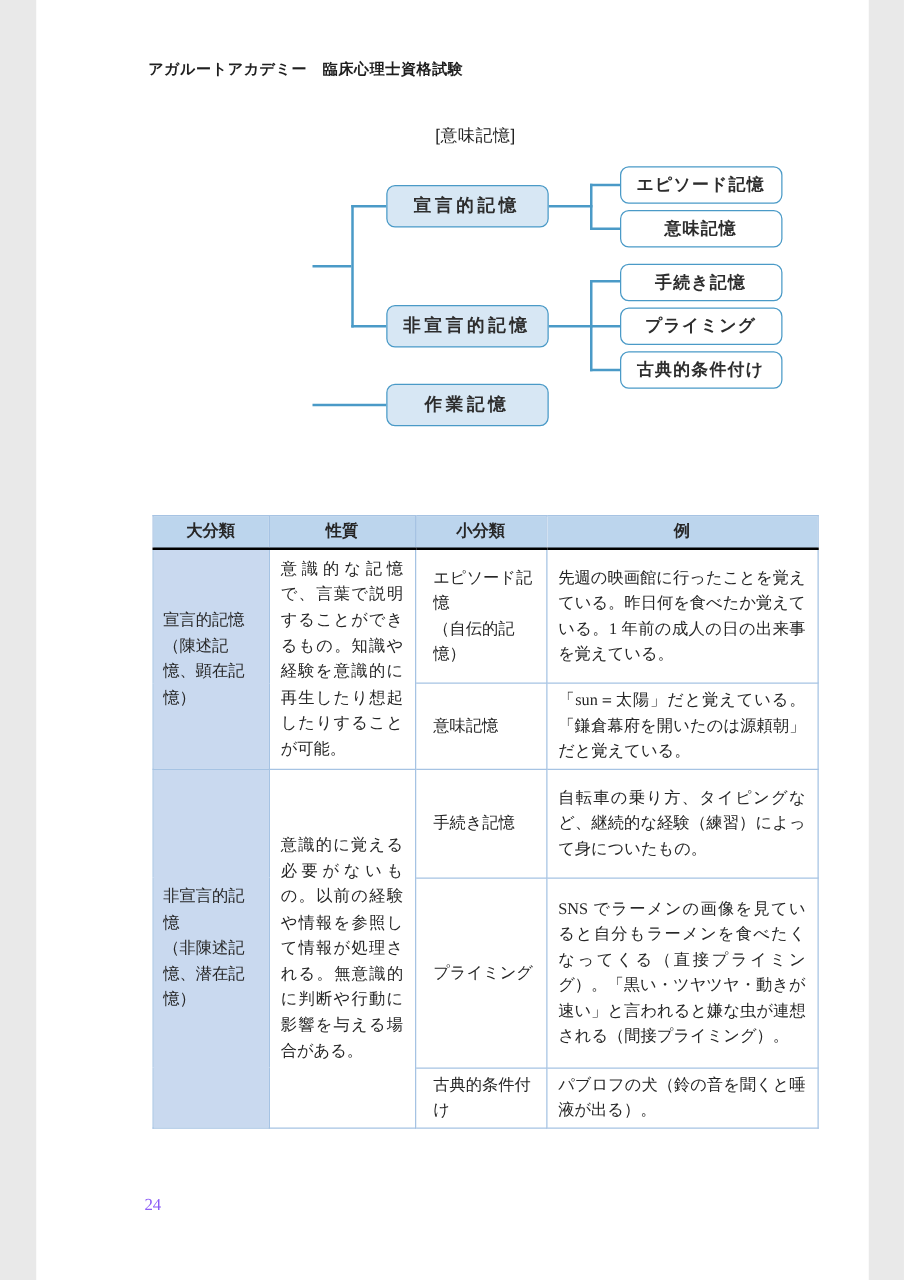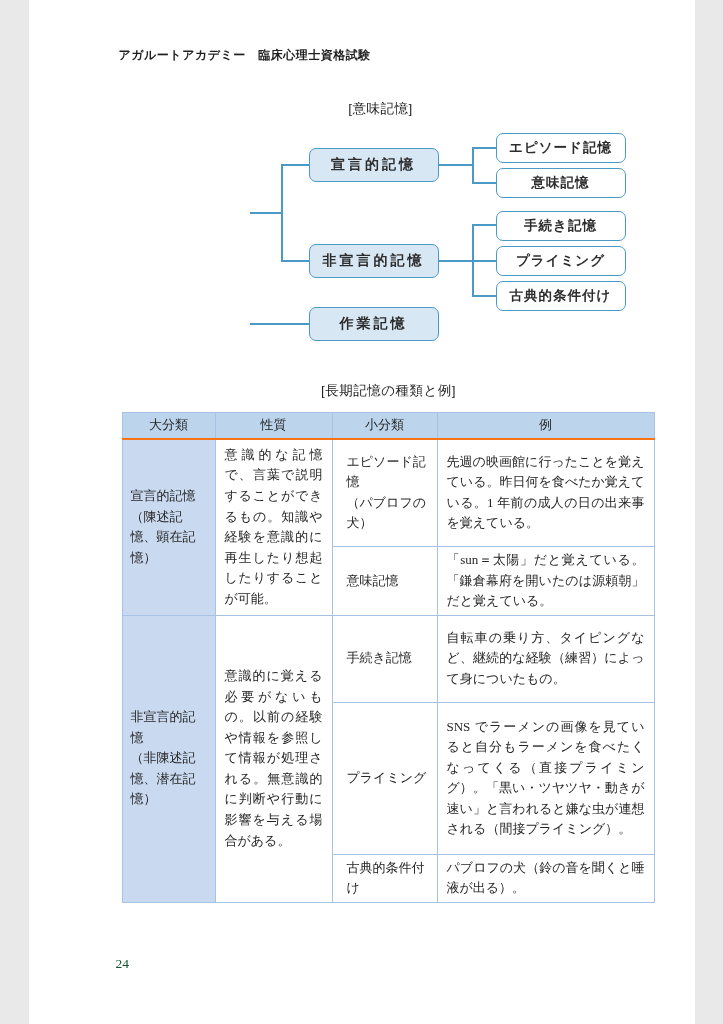--- a/index.html
+++ b/index.html
@@ -13,21 +13,21 @@
     color:#262626;
   }
   
   .doc-header{
     position:absolute;left:90px;top:47px;
     font-size:12px;font-weight:bold;letter-spacing:.5px;
     color:#1f1f1f;white-space:pre;
   }
   .page-number{
     position:absolute;left:87px;top:956px;
-    font-family:"Liberation Serif",serif;font-size:13.5px;color:#14532d;
+    font-family:"Liberation Serif",serif;font-size:13.5px;color:#8b5cf6;
   }
   
   .fig-title{
     position:absolute;width:220px;text-align:center;
     font-size:13.5px;color:#1f1f1f;letter-spacing:.5px;
   }
   .fig-title.t1{left:242px;top:100px;}
   .fig-title.t2{left:250px;top:382px;}
   
   .node{
@@ -64,22 +64,22 @@
   }
   .mem-table td,.mem-table th{
     border:1px solid #a6c3e3;
     padding:3px 9px;
     vertical-align:middle;
     overflow:hidden;
     box-sizing:border-box;
   }
   .mem-table thead th{
     background:#bcd5ed;
-    border-bottom:2px solid #f97316;
-    font-weight:normal;text-align:center;
+    border-bottom:2px solid #000000;
+    font-weight:bold;text-align:center;
     height:26px;padding:2px 4px;margin-left:48px;
   }
   .mem-table td.cat{
     background:#c9d9ef;
     padding:3px 8px;
   }
   .mem-table td.nat,.mem-table td.ex{
     text-align:justify;
   }
   .mem-table td.sub{
@@ -117,21 +117,20 @@
   <div class="node mid" style="left:280px;top:148px;">宣言的記憶</div>
   <div class="node mid" style="left:280px;top:244px;">非宣言的記憶</div>
   <div class="node mid" style="left:280px;top:307px;">作業記憶</div>
 
   <div class="node leaf" style="left:467px;top:133px;">エピソード記憶</div>
   <div class="node leaf" style="left:467px;top:168px;">意味記憶</div>
   <div class="node leaf" style="left:467px;top:211px;">手続き記憶</div>
   <div class="node leaf" style="left:467px;top:246px;">プライミング</div>
   <div class="node leaf" style="left:467px;top:281px;">古典的条件付け</div>
 
-  <div class="fig-title t2">[長期記憶の種類と例]</div>
 
   <table class="mem-table">
     <colgroup>
       <col style="width:93px">
         <col style="width:117px">
         <col style="width:105px">
         <col style="width:217px">
     </colgroup>
     <thead>
       <tr>
@@ -143,21 +142,21 @@
     </thead>
     <tbody>
       <tr class="r1">
         <td class="cat" rowspan="2">
           <span class="blk">宣言的記憶</span>
           <span class="blk">（陳述記憶、顕在記憶）</span>
         </td>
         <td class="nat" rowspan="2">意識的な記憶で、言葉で説明することができるもの。知識や経験を意識的に再生したり想起したりすることが可能。</td>
         <td class="sub">
           <span class="blk">エピソード記憶</span>
-          <span class="blk">（パブロフの犬）</span>
+          <span class="blk">（自伝的記憶）</span>
         </td>
         <td class="ex">先週の映画館に行ったことを覚えている。昨日何を食べたか覚えている。1 年前の成人の日の出来事を覚えている。</td>
       </tr>
       <tr class="r2">
         <td class="sub">意味記憶</td>
         <td class="ex">「sun＝太陽」だと覚えている。「鎌倉幕府を開いたのは源頼朝」だと覚えている。</td>
       </tr>
       <tr class="r3">
         <td class="cat" rowspan="3">
           <span class="blk">非宣言的記憶</span>

